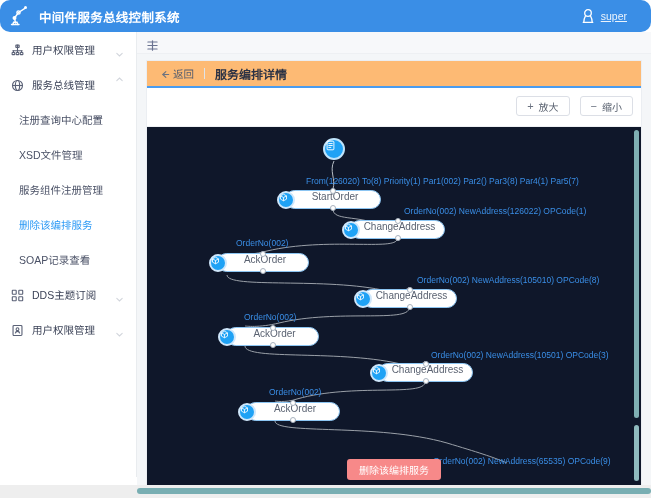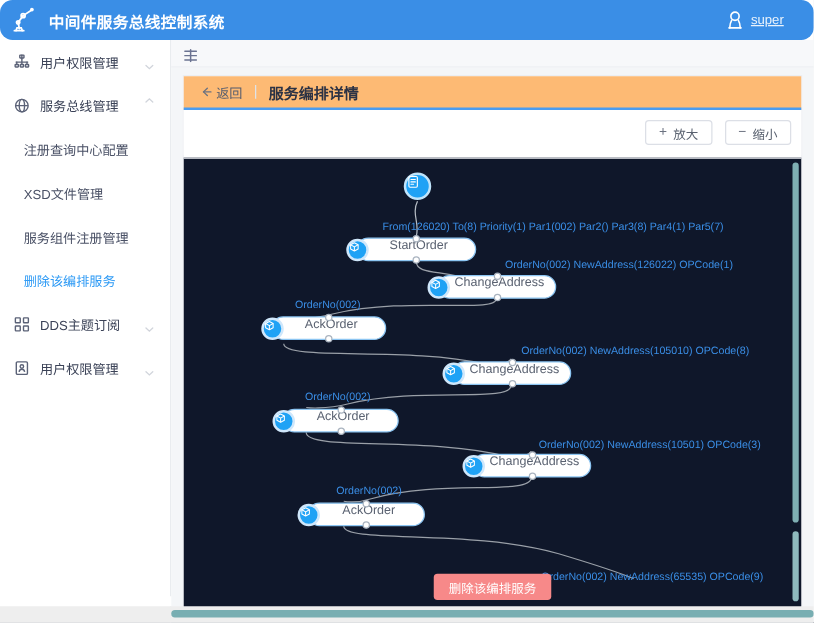--- a/index.html
+++ b/index.html
@@ -256,20 +256,23 @@
     </div>
     <div class="sub-row">
       <span class="sub-label">XSD文件管理</span>
     </div>
     <div class="sub-row">
       <span class="sub-label">服务组件注册管理</span>
     </div>
     <div class="sub-row active">
       <span class="sub-label">删除该编排服务</span>
     </div>
+    <div class="sub-row">
+      <span class="sub-label">SOAP记录查看</span>
+    </div>
 
     <div class="menu-row">
       <span class="menu-icon">
         <svg viewBox="0 0 14 14" fill="none" stroke="#5b6277" stroke-width="1.2">
           <rect x="1.4" y="1.4" width="4.2" height="4.2" rx=".5"></rect>
           <rect x="8.4" y="1.4" width="4.2" height="4.2" rx=".5"></rect>
           <rect x="1.4" y="8.4" width="4.2" height="4.2" rx=".5"></rect>
           <rect x="8.4" y="8.4" width="4.2" height="4.2" rx=".5"></rect>
         </svg>
       </span>

